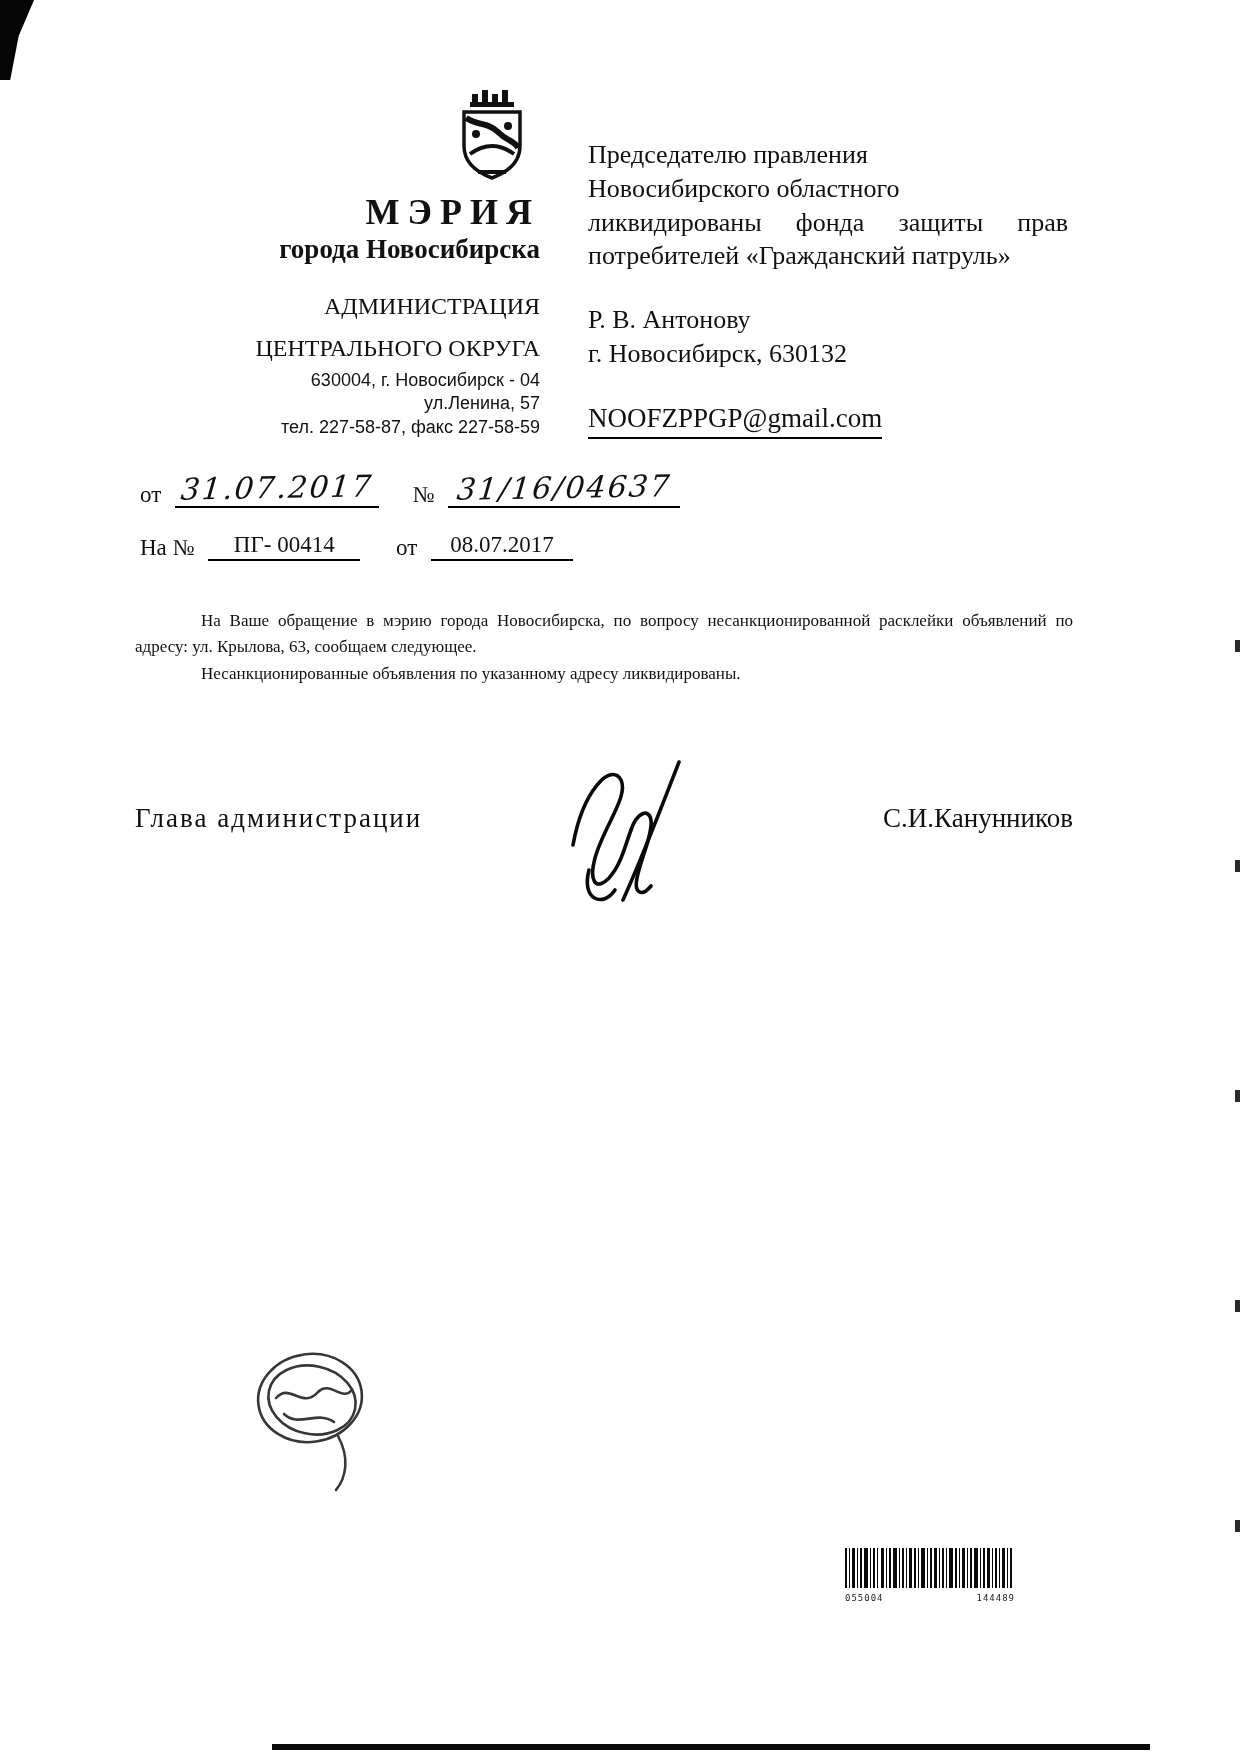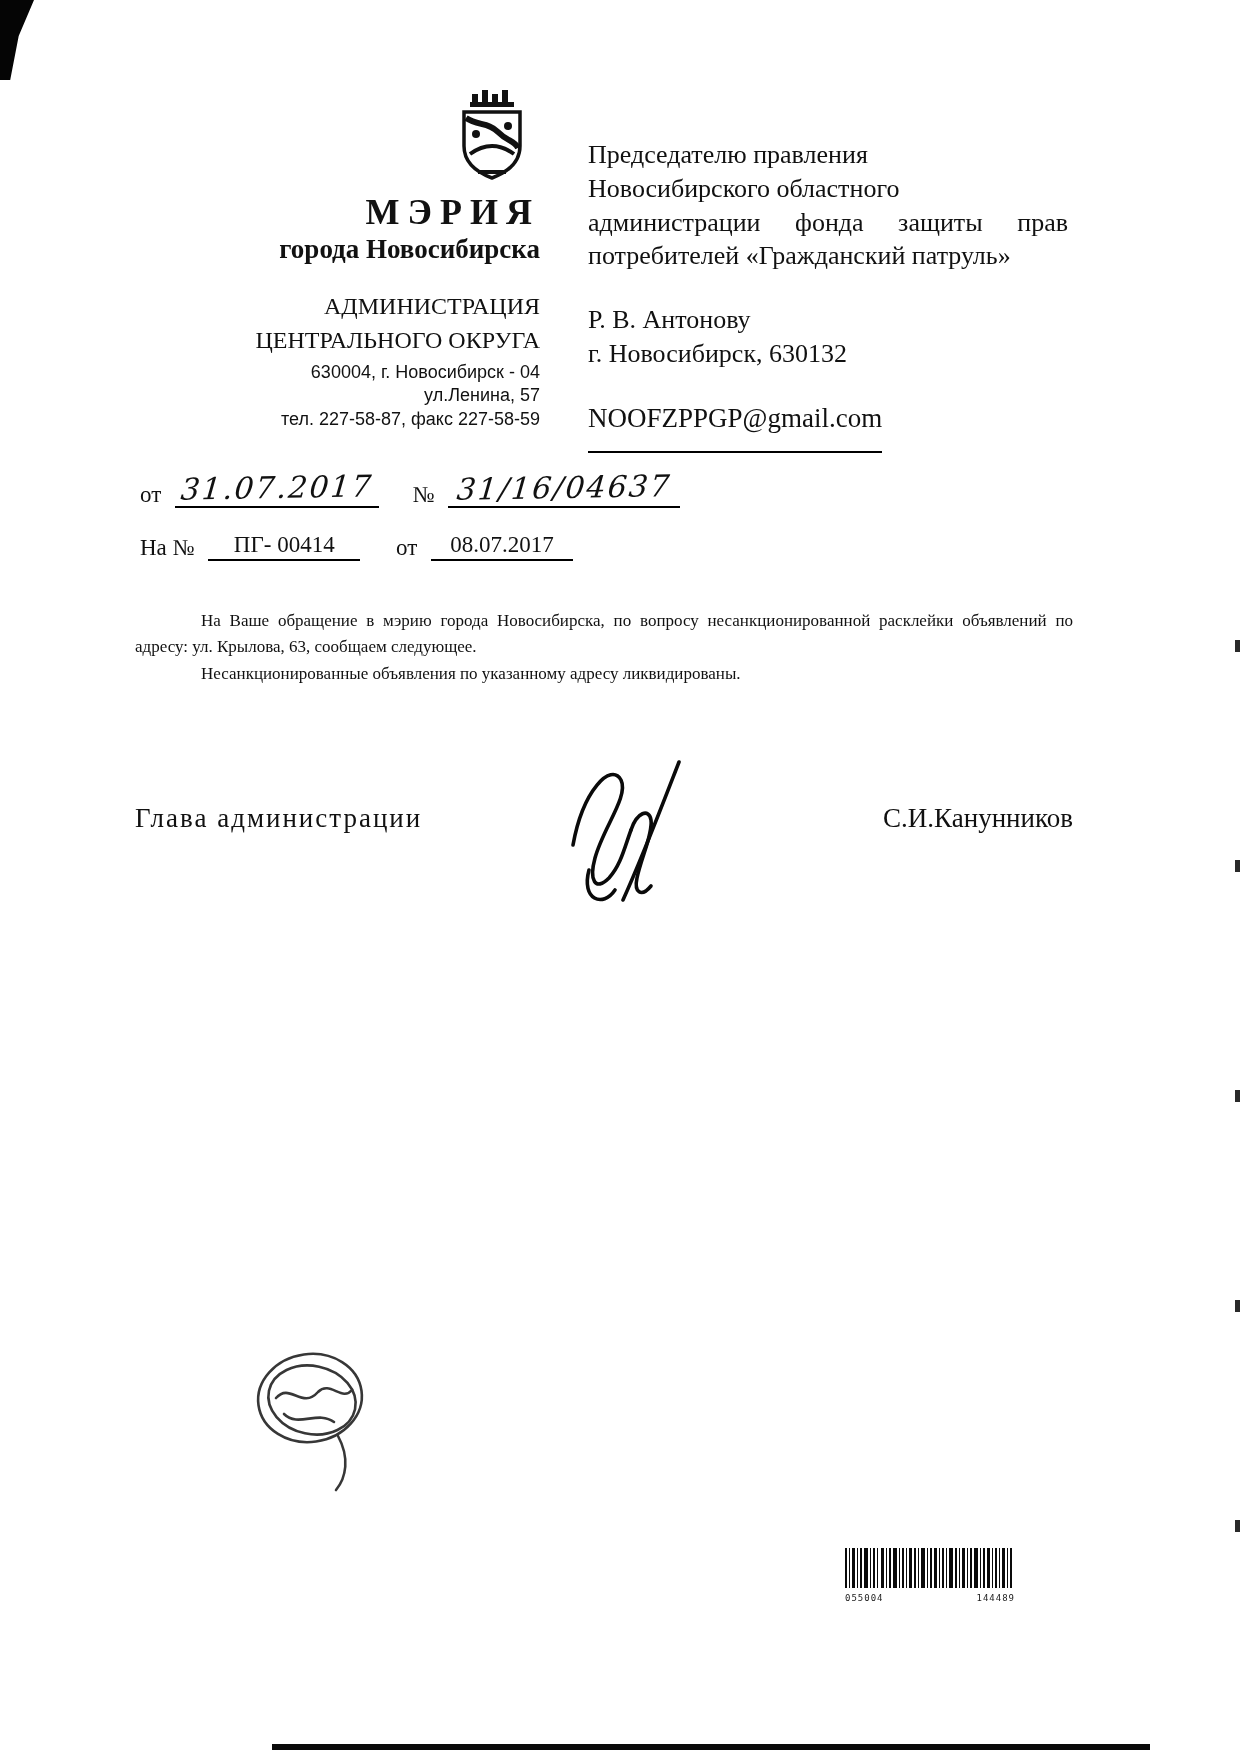--- a/index.html
+++ b/index.html
@@ -21,21 +21,21 @@
 
   
   .letterhead{
     position:absolute;left:130px;top:88px;width:410px;text-align:right;
   }
   .emblem{display:inline-block;margin-bottom:10px;}
   .org-title{
     font-weight:bold;font-size:36px;letter-spacing:8px;line-height:1.05;
   }
   .org-subtitle{font-weight:bold;font-size:27px;margin-top:2px;}
-  .admin-line{font-size:24px;line-height:1.25;margin-top:4px;}
+  .admin-line{font-size:24px;line-height:1.25;margin-top:12px;}
   .admin-block{margin-top:26px;}
   .districts{font-family:"Liberation Sans",sans-serif;font-size:14px;line-height:1.35;margin-top:8px;}
   .addr{font-family:"Liberation Sans",sans-serif;font-size:18px;line-height:1.3;margin-top:6px;}
 
   
   .ref-row{position:absolute;left:140px;font-size:23px;white-space:nowrap;}
   .ref-row .lbl{margin-right:8px;}
   .fill{
     display:inline-block;text-align:center;border-bottom:2px solid #000;
     padding:0 6px 1px 6px;vertical-align:bottom;
@@ -48,21 +48,21 @@
 
   
   .addressee{
     position:absolute;left:588px;top:138px;width:480px;font-size:26px;line-height:1.3;
   }
   .addressee .line{margin:0;}
   .addressee .just{text-align:justify;text-align-last:justify;}
   .addressee .gap-lg{margin-top:30px;}
   .addressee .gap-md{margin-top:32px;}
   .addressee .email{
-    display:inline-block;border-bottom:2px solid #000;padding-bottom:15px;margin-top:30px;
+    display:inline-block;border-bottom:2px solid #000;padding-bottom:1px;margin-top:30px;
     font-size:27px;
   }
 
   
   .body-text{
     position:absolute;left:135px;top:608px;width:938px;
     font-size:17px;line-height:1.55;text-align:justify;
   }
   .body-text p{margin:0;text-indent:66px;}
 
@@ -143,21 +143,21 @@
   <div class="ref-row" style="top:532px">
     <span class="lbl">На №</span>
     <span class="fill" style="min-width:140px">ПГ- 00414</span>
     <span class="lbl" style="margin-left:30px">от</span>
     <span class="fill" style="min-width:130px">08.07.2017</span>
   </div>
 
   <div class="addressee">
     <div class="line">Председателю правления</div>
     <div class="line">Новосибирского областного</div>
-    <div class="line just">администрации фонда защиты прав</div>
+    <div class="line just">ликвидированы фонда защиты прав</div>
     <div class="line">потребителей «Гражданский патруль»</div>
     <div class="line gap-lg">Р. В. Антонову</div>
     <div class="line">г. Новосибирск, 630132</div>
     <div><span class="email">NOOFZPPGP@gmail.com</span></div>
   </div>
 
   <div class="body-text">
     <p>На Ваше обращение в мэрию города Новосибирска, по вопросу несанкционированной расклейки объявлений по адресу: ул. Крылова, 63, сообщаем следующее.</p>
     <p>Несанкционированные объявления по указанному адресу ликвидированы.</p>
   </div>

